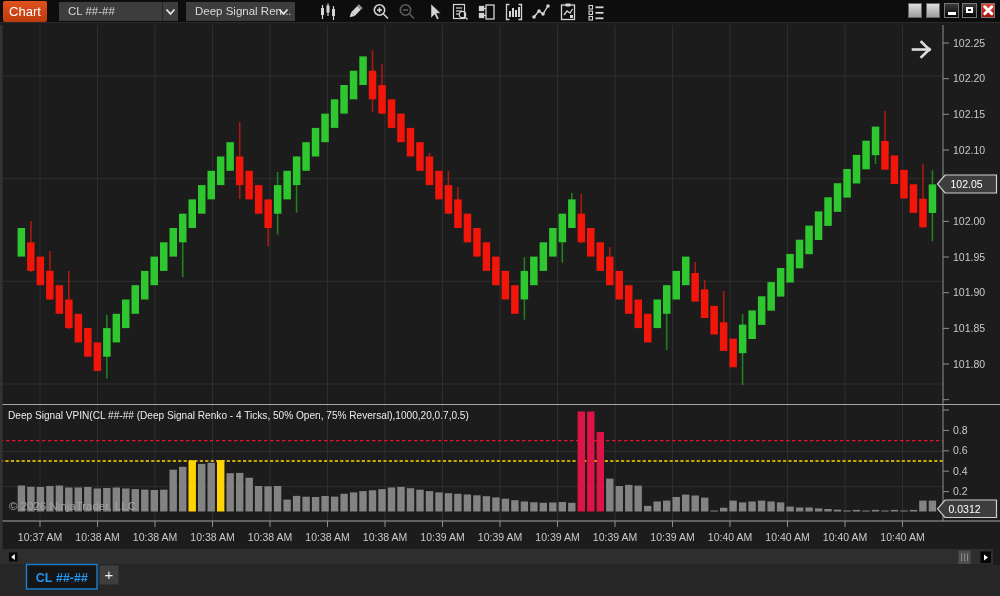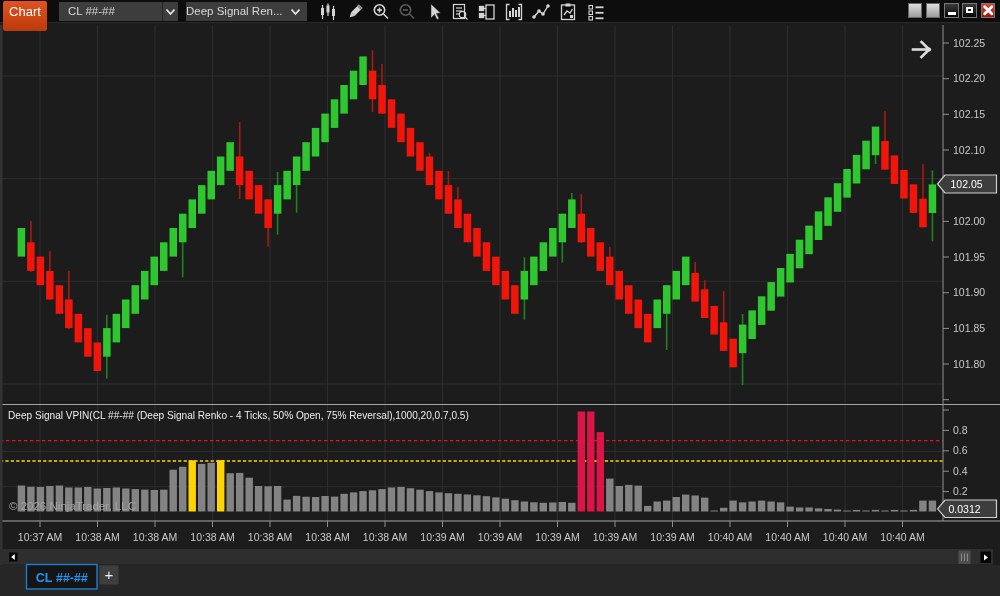--- a/index.html
+++ b/index.html
@@ -1,17 +1,17 @@
 <!DOCTYPE html>
 <html><head><meta charset="utf-8"><style>
 html,body{margin:0;padding:0;background:#000;}
 *{box-sizing:border-box;font-family:"Liberation Sans",sans-serif;}
 #win{position:relative;width:1000px;height:596px;background:#1c1c1c;overflow:hidden;}
 #tb{position:absolute;left:0;top:0;width:1000px;height:23px;background:#0d0d0d;border-bottom:1px solid #2a2a2a;}
-#chartbtn{position:absolute;left:3px;top:1px;width:44px;height:30px;background:linear-gradient(#e0521e,#bc3a0c);
+#chartbtn{position:absolute;left:3px;top:1px;width:44px;height:21px;background:linear-gradient(#e0521e,#bc3a0c);
   color:#fff;font-size:13px;text-align:center;line-height:21px;border-radius:2px;}
 .combo{position:absolute;top:2px;height:19px;background:#3d3d3d;color:#d8d8d8;font-size:11.5px;line-height:19px;}
 </style></head><body>
 <div id="win">
 <svg width="1000" height="596" viewBox="0 0 1000 596" style="position:absolute;left:0;top:0">
 <rect x="0" y="23" width="1000" height="573" fill="#1c1c1c"></rect>
 <line x1="40.0" y1="25.5" x2="40.0" y2="521" stroke="#2e2e2e" stroke-width="1"></line>
 <line x1="97.5" y1="25.5" x2="97.5" y2="521" stroke="#2e2e2e" stroke-width="1"></line>
 <line x1="155.0" y1="25.5" x2="155.0" y2="521" stroke="#2e2e2e" stroke-width="1"></line>
 <line x1="212.5" y1="25.5" x2="212.5" y2="521" stroke="#2e2e2e" stroke-width="1"></line>
@@ -349,21 +349,21 @@
 <text x="109" y="579.5" font-size="15" fill="#f0f0f0" text-anchor="middle">+</text>
 </svg>
 <div id="tb">
 <div id="chartbtn">Chart</div>
 <div class="combo" style="left:59px;width:119px;padding-left:9px;">CL ##-##
   <svg width="11" height="8" style="position:absolute;right:2.5px;top:6px" viewBox="0 0 11 8">
           <polyline points="1.5,1.5 5.5,6 9.5,1.5" fill="none" stroke="#e8e8e8" stroke-width="1.8"></polyline>
         </svg>
   <div style="position:absolute;right:15px;top:0;width:1px;height:19px;background:#262626"></div>
 </div>
-<div class="combo" style="left:186px;width:121px;padding-left:0;">Deep Signal Ren...
+<div class="combo" style="left:186px;width:109px;padding-left:9px;">Deep Signal Ren...
   <svg width="11" height="8" style="position:absolute;right:6px;top:6px" viewBox="0 0 11 8">
           <polyline points="1.5,1.5 5.5,6 9.5,1.5" fill="none" stroke="#e8e8e8" stroke-width="1.8"></polyline>
         </svg>
 </div>
 <svg style="position:absolute;left:318px;top:2px" width="20" height="20" viewBox="0 0 20 20">
         <g stroke="#d4d4d4" stroke-width="1.2" fill="#d4d4d4">
           <line x1="4.5" y1="3" x2="4.5" y2="17"></line>
           <rect x="3" y="6" width="3" height="7" stroke="none"></rect>
           <line x1="10" y1="1.5" x2="10" y2="14"></line>
           <rect x="8.5" y="3.5" width="3" height="7" stroke="none"></rect>

